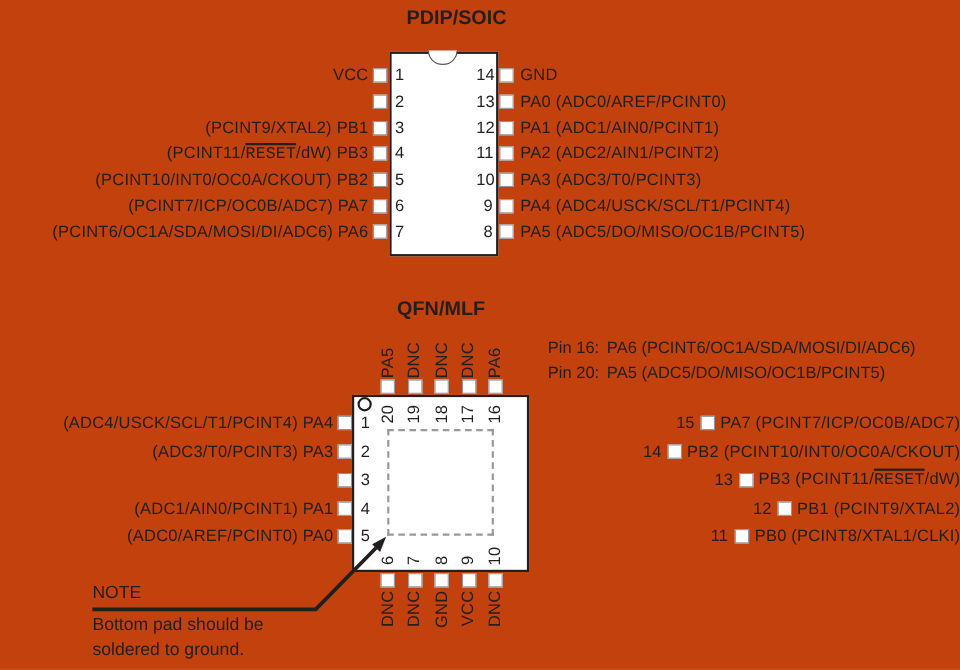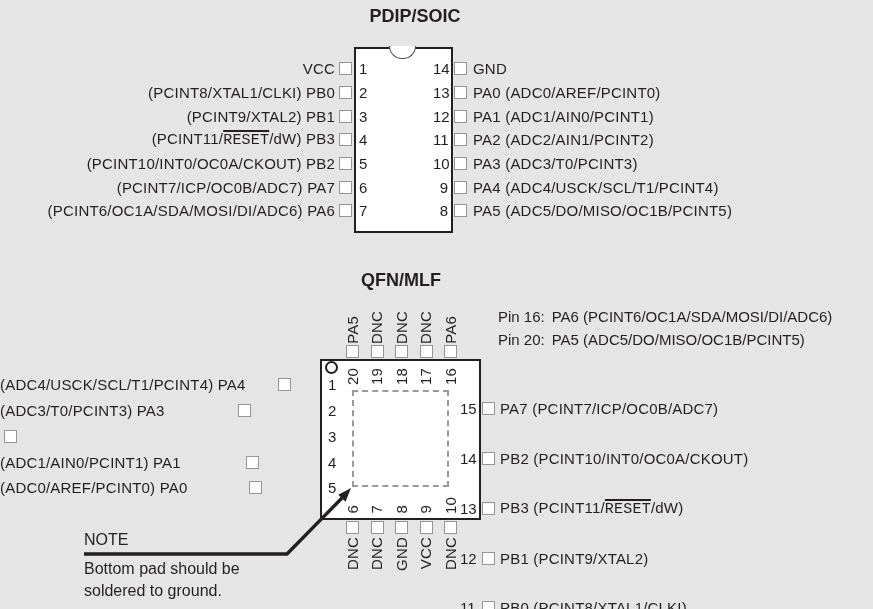--- a/index.html
+++ b/index.html
@@ -2,21 +2,21 @@
 <html style="--ink: #231f20; --pad: #939598; --dash: #98999b;"><head>
 <meta charset="utf-8">
 <style>
   :root{
     --ink:#231f20;
     --pad:#939598;
     --dash:#98999b;
   }
   html,body{margin:0;padding:0;background:#fff;}
   .stage{
-    position:relative;width:873px;height:609px;background:#e5e5e5;overflow:hidden;
+    position:relative;width:873px;height:609px;background:#c2410c;overflow:hidden;
     font-family:"Liberation Sans",sans-serif;color:var(--ink);font-size:15px;
   }
   .abs{position:absolute;}
   .title{position:absolute;font-size:18px;font-weight:bold;text-align:center;white-space:nowrap;}
   .chip-body{position:absolute;border:2.6px solid var(--ink);background:#fff;box-sizing:border-box;z-index:1;}
   .notch{
     position:absolute;left:389px;top:45.5px;width:27px;height:13px;background:#fff;z-index:2;
     border:1.6px solid #4c4c4e;border-top:none;border-radius:0 0 14px 14px;box-sizing:border-box;
   }
   .pad{
@@ -42,26 +42,26 @@
   #pdip-left-rows .plabel{text-align:right;}
   #pdip-left-rows .pad{margin-left:4px;}
   #pdip-left-rows .pnum{margin-left:7px;width:15px;text-align:left;}
   #pdip-right-rows{left:433px;top:57px;width:440px;}
   #pdip-right-rows .prow{height:23.7px;justify-content:flex-start;}
   #pdip-right-rows .pnum{width:15px;text-align:right;}
   #pdip-right-rows .pad{margin-left:6px;}
   #pdip-right-rows .plabel{margin-left:6px;}
   
   #qfn-left-rows{left:0;top:372px;width:342px;}
-  #qfn-left-rows .prow{height:25.75px;justify-content:space-between;}
+  #qfn-left-rows .prow{height:25.75px;justify-content:flex-end;}
   #qfn-left-rows .plabel{text-align:right;}
   #qfn-left-rows .pad{margin-left:4px;}
   #qfn-left-rows .pnum{margin-left:8px;width:14px;text-align:left;}
   #qfn-right-rows{left:460px;top:372px;width:413px;}
-  #qfn-right-rows .prow{height:25.75px;justify-content:flex-start;margin-top:24px;}
+  #qfn-right-rows .prow{height:25.75px;justify-content:flex-end;}
   #qfn-right-rows .pnum{width:14px;text-align:right;}
   #qfn-right-rows .pad{margin-left:8px;}
   #qfn-right-rows .plabel{margin-left:5px;}
   
   .vtext{
     position:absolute;writing-mode:vertical-rl;transform:rotate(180deg);
     line-height:1.05;white-space:nowrap;z-index:3;letter-spacing:0.2px;
   }
   .ovl{text-decoration:overline;text-decoration-thickness:1.5px;font-family:Liberation Mono, monospace;}
   
@@ -81,21 +81,20 @@
   <div class="title" style="left:353px;top:6px;width:124px;">PDIP/SOIC</div>
   <div class="chip-body" style="left:354px;top:47px;width:99px;height:186px;"></div>
   <div class="notch"></div>
   <div class="rows" id="pdip-left-rows">
       <div class="prow">
         <span class="plabel">VCC</span>
         <span class="pad"></span>
         <span class="pnum">1</span>
       </div>
       <div class="prow">
-        <span class="plabel">(PCINT8/XTAL1/CLKI) PB0</span>
         <span class="pad"></span>
         <span class="pnum">2</span>
       </div>
       <div class="prow">
         <span class="plabel">(PCINT9/XTAL2) PB1</span>
         <span class="pad"></span>
         <span class="pnum">3</span>
       </div>
       <div class="prow">
         <span class="plabel">(PCINT11/<span class="ovl">RESET</span>/dW) PB3</span>

